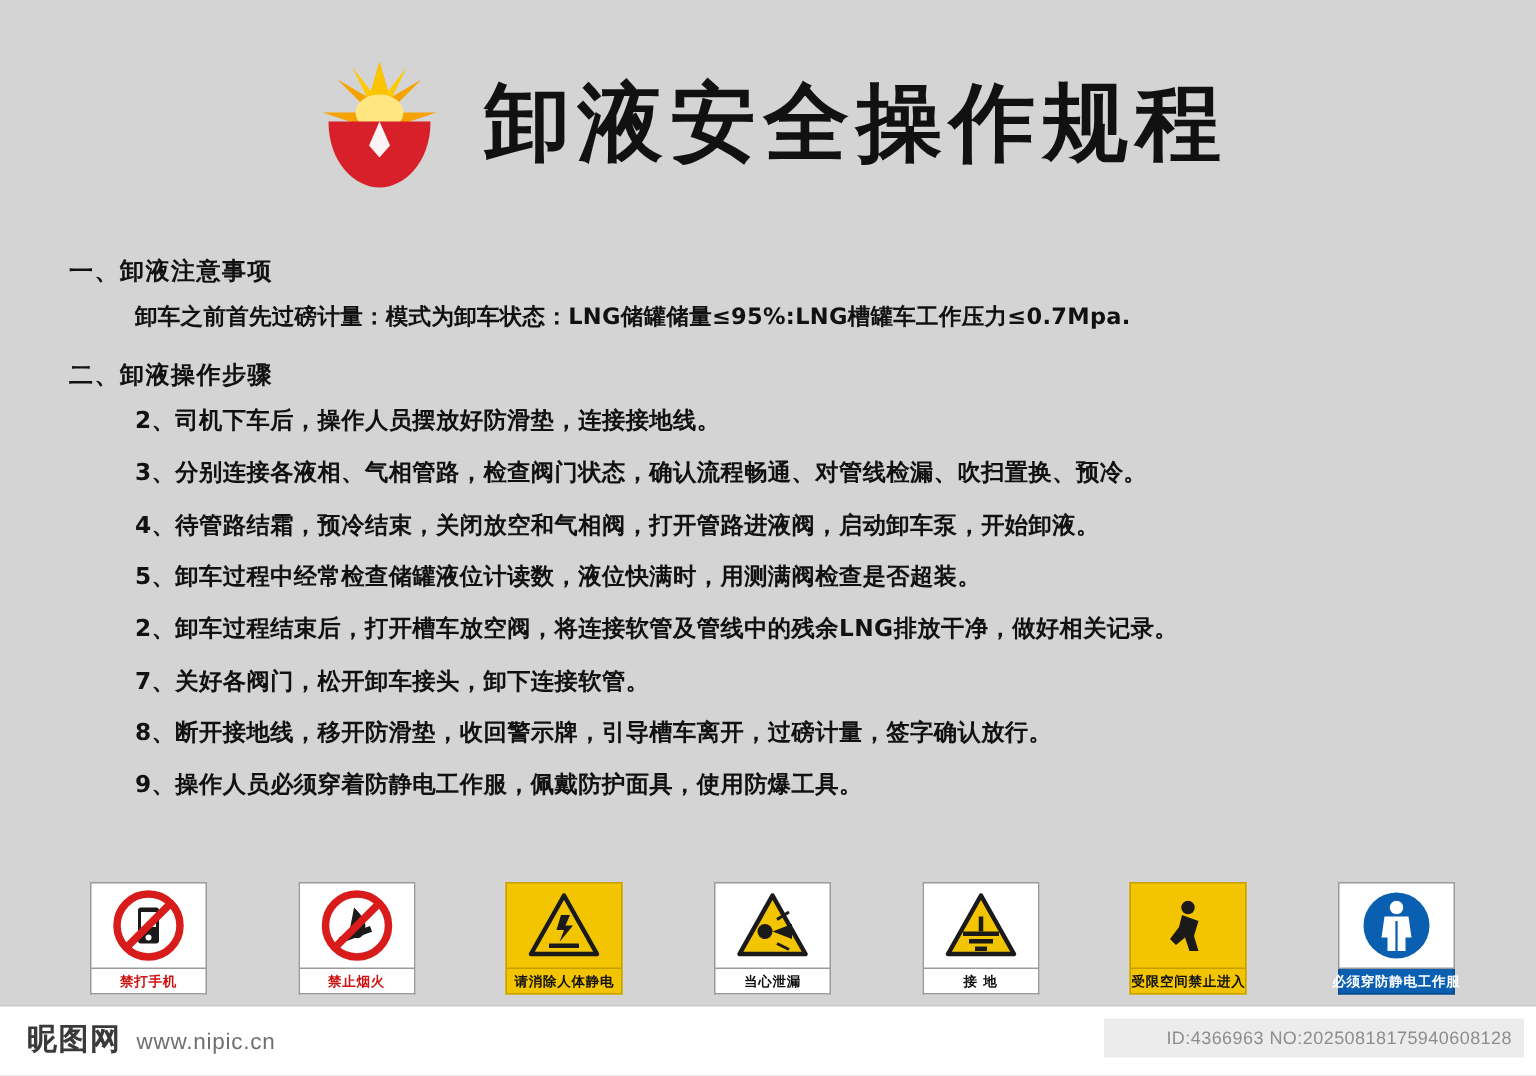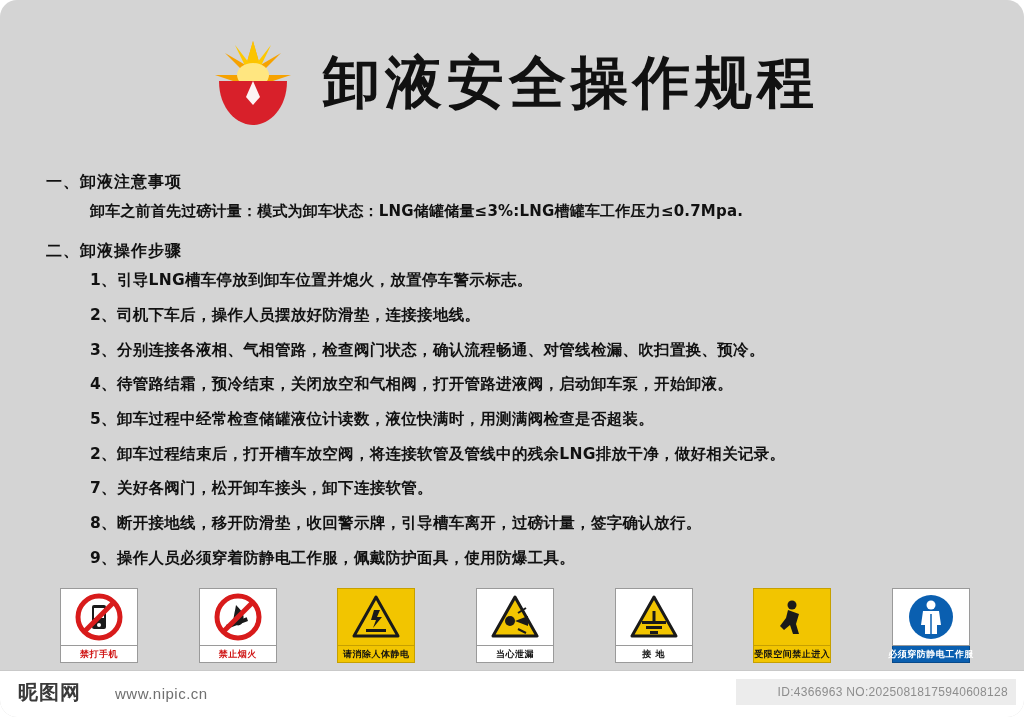--- a/index.html
+++ b/index.html
@@ -13,21 +13,20 @@
     font-family: "Liberation Sans", sans-serif;
     overflow: hidden;
   }
   .page {
     position: relative;
     width: 1024px;
     height: 717px;
     background: #d4d4d4;
     box-sizing: border-box;
     overflow: hidden;
-    border-radius: 17px;
   }
   
   .header {
     position: absolute;
     top: 30px;
     left: 0;
     width: 1024px;
     height: 105px;
     display: flex;
     align-items: center;
@@ -149,21 +148,20 @@
     height: 46px;
     background: #ffffff;
     border-top: 1px solid #c9c9c9;
   }
   .wm-logo {
     position: absolute;
     left: 18px;
     top: 8px;
     display: flex;
     align-items: baseline;
-    gap: 24px;
   }
   .wm-cn {
     font-family: "DejaVu Sans", "Liberation Sans", sans-serif;
     font-size: 20px;
     font-weight: bold;
     color: #3a3a3a;
     letter-spacing: 1px;
   }
   .wm-url {
     font-family: "Liberation Sans", sans-serif;
@@ -216,25 +214,24 @@
         <path d="M14 46 C14 74, 32 90, 48 90 C64 90, 82 74, 82 46 Z" fill="#d8202a"></path>
 
         <path d="M48 46 L41 62 L48 70 L55 62 Z" fill="#ffffff" opacity="0.95"></path>
       </svg>
     </div>
     <div class="title">卸液安全操作规程</div>
   </div>
 
   <div class="content">
     <p class="sec-head">一、卸液注意事项</p>
-    <p class="sub-line">卸车之前首先过磅计量：模式为卸车状态：LNG储罐储量≤3%:LNG槽罐车工作压力≤0.7Mpa.</p>
+    <p class="sub-line">卸车之前首先过磅计量：模式为卸车状态：LNG储罐储量≤95%:LNG槽罐车工作压力≤0.7Mpa.</p>
 
     <p class="sec-head second">二、卸液操作步骤</p>
     <ul class="steps">
-      <li>1、引导LNG槽车停放到卸车位置并熄火，放置停车警示标志。</li>
       <li>2、司机下车后，操作人员摆放好防滑垫，连接接地线。</li>
       <li>3、分别连接各液相、气相管路，检查阀门状态，确认流程畅通、对管线检漏、吹扫置换、预冷。</li>
       <li>4、待管路结霜，预冷结束，关闭放空和气相阀，打开管路进液阀，启动卸车泵，开始卸液。</li>
       <li>5、卸车过程中经常检查储罐液位计读数，液位快满时，用测满阀检查是否超装。</li>
       <li>2、卸车过程结束后，打开槽车放空阀，将连接软管及管线中的残余LNG排放干净，做好相关记录。</li>
       <li>7、关好各阀门，松开卸车接头，卸下连接软管。</li>
       <li>8、断开接地线，移开防滑垫，收回警示牌，引导槽车离开，过磅计量，签字确认放行。</li>
       <li>9、操作人员必须穿着防静电工作服，佩戴防护面具，使用防爆工具。</li>
     </ul>
   </div>

